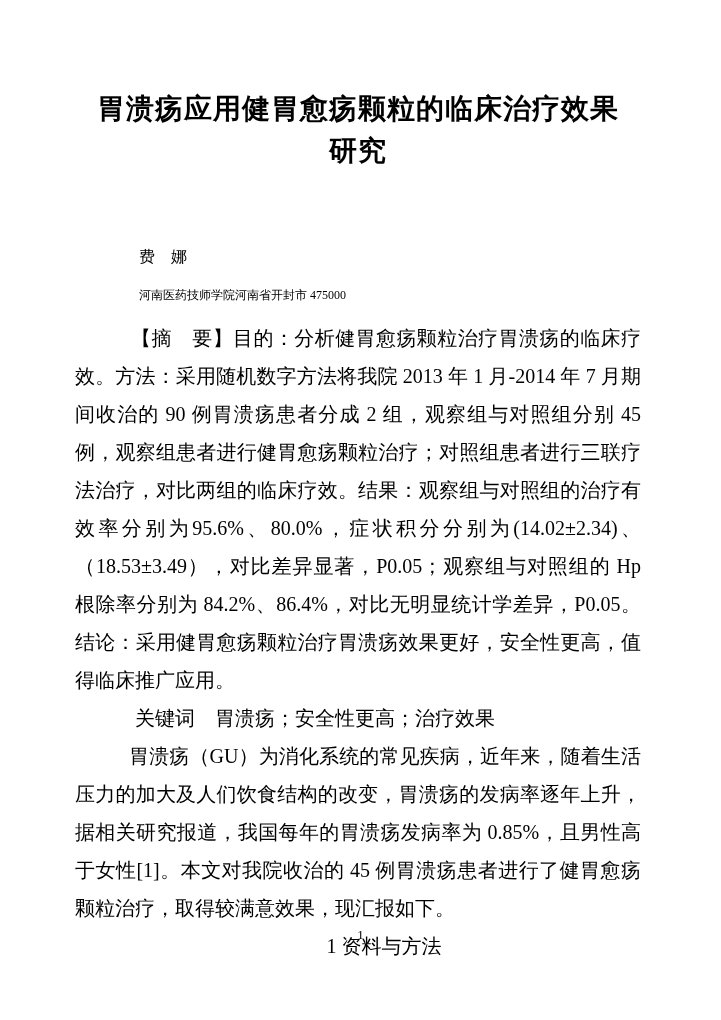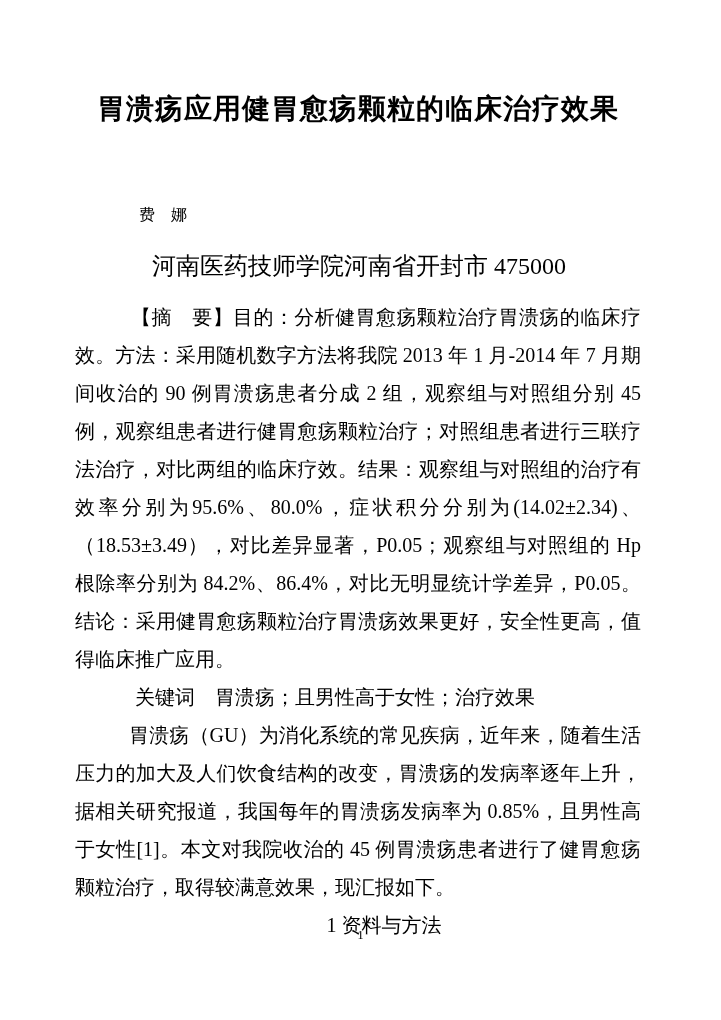--- a/index.html
+++ b/index.html
@@ -36,23 +36,23 @@
     text-align: center;
     letter-spacing: 1px;
   }
   .byline {
     margin: 66px 0 0 0;
     padding-left: 64px;
     font-size: 16px;
     line-height: 38px;
   }
   .affiliation {
-    margin: 13px;
+    margin: 0;
     padding-left: 64px;
-    font-size: 24px;
+    font-size: 12px;
     line-height: 38px;
   }
   .para {
     margin: 0;
     font-size: 20px;
     line-height: 38px;
     text-align: justify;
   }
   .abstract {
     margin-top: 5px;
@@ -81,29 +81,30 @@
   }
 </style>
 </head>
 <body>
 
 <div class="page">
   <div class="content">
 
     <h1 class="title">
       <div>胃溃疡应用健胃愈疡颗粒的临床治疗效果</div>
+      <div>研究</div>
     </h1>
 
     <p class="byline">费　娜</p>
 
     <p class="affiliation">河南医药技师学院河南省开封市 475000</p>
 
     <p class="para abstract">【摘　要】目的：分析健胃愈疡颗粒治疗胃溃疡的临床疗效。方法：采用随机数字方法将我院 2013 年 1 月-2014 年 7 月期间收治的 90 例胃溃疡患者分成 2 组，观察组与对照组分别 45 例，观察组患者进行健胃愈疡颗粒治疗；对照组患者进行三联疗法治疗，对比两组的临床疗效。结果：观察组与对照组的治疗有效率分别为95.6%、80.0%，症状积分分别为(14.02±2.34)、（18.53±3.49），对比差异显著，P0.05；观察组与对照组的 Hp 根除率分别为 84.2%、86.4%，对比无明显统计学差异，P0.05。结论：采用健胃愈疡颗粒治疗胃溃疡效果更好，安全性更高，值得临床推广应用。</p>
 
-    <p class="para keywords">关键词　胃溃疡；且男性高于女性；治疗效果</p>
+    <p class="para keywords">关键词　胃溃疡；安全性更高；治疗效果</p>
 
     <p class="para intro">胃溃疡（GU）为消化系统的常见疾病，近年来，随着生活压力的加大及人们饮食结构的改变，胃溃疡的发病率逐年上升，据相关研究报道，我国每年的胃溃疡发病率为 0.85%，且男性高于女性[1]。本文对我院收治的 45 例胃溃疡患者进行了健胃愈疡颗粒治疗，取得较满意效果，现汇报如下。</p>
 
     <p class="para section-heading">1 资料与方法</p>
 
   </div>
 
   <div class="page-number">1</div>
 </div>
 

